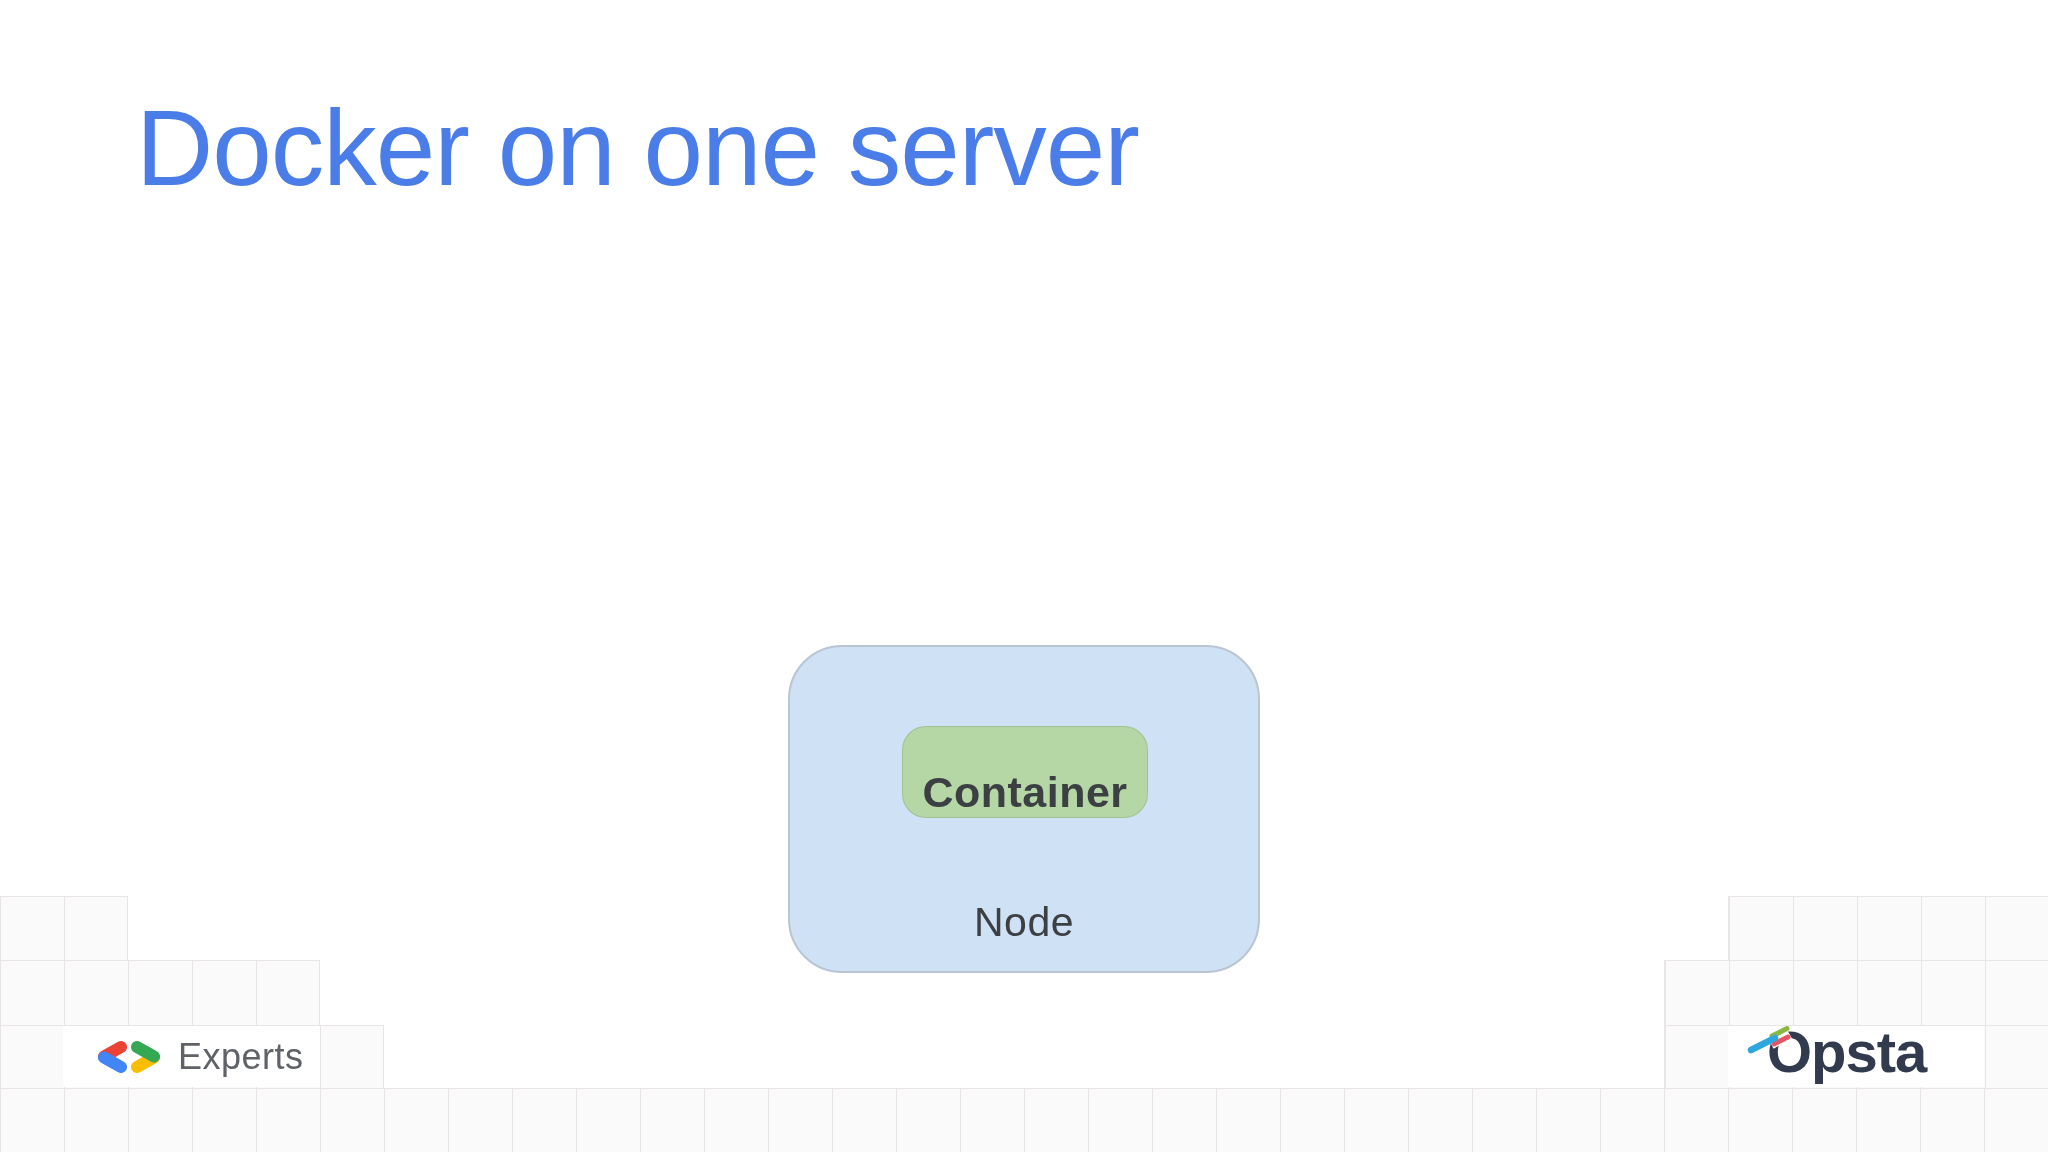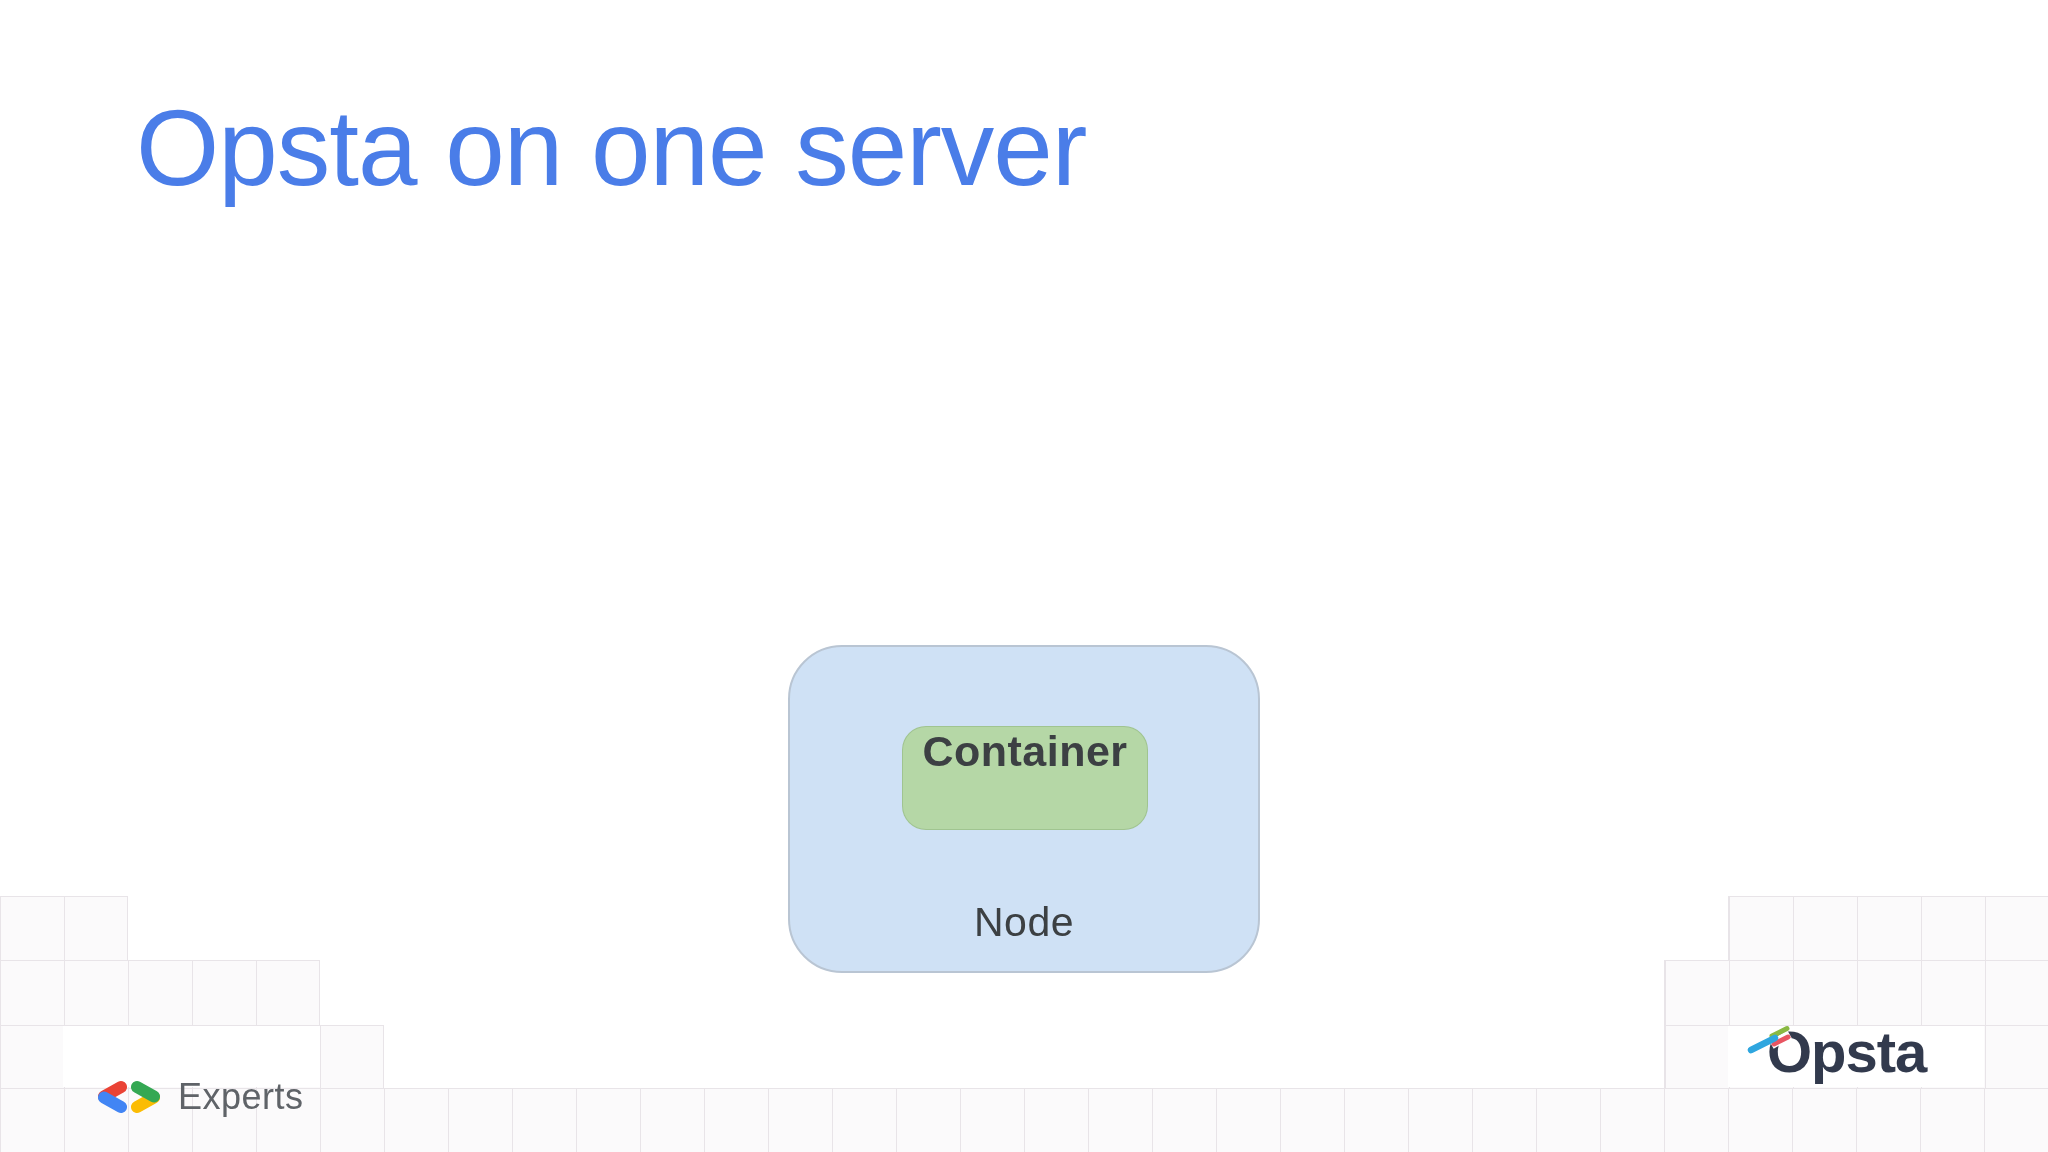--- a/index.html
+++ b/index.html
@@ -28,26 +28,26 @@
     left:788px;top:645px;
     width:472px;height:328px;
     background:#cfe1f5;
     border:2px solid #b9c5d3;
     border-radius:54px;
     box-sizing:border-box;
   }
   .container-box{
     position:absolute;
     left:112px;top:79px;
-    width:246px;height:104px;
+    width:246px;height:92px;
     background:#b5d7a6;
     border:1px solid rgba(100,140,80,0.25);
     border-radius:24px;
     box-sizing:border-box;
-    display:flex;align-items:flex-start;justify-content:center;
+    display:flex;align-items:flex-end;justify-content:center;
     font-size:43px;font-weight:bold;color:#3c4043;
     letter-spacing:0.5px;
   }
   .node-label{
     position:absolute;
     left:0;right:0;top:255px;
     text-align:center;
     font-size:41px;font-weight:normal;color:#3c4043;
     line-height:1;
     letter-spacing:0.5px;
@@ -73,21 +73,21 @@
 
   .band{position:absolute;background:#ffffff;}
   .band-experts{left:63px;top:1026px;width:257px;height:61px;}
   .band-opsta{left:1728px;top:1026px;width:256px;height:61px;}
 
   
   .experts{
     position:absolute;
     left:96px;top:1040px;
     height:34px;
-    display:flex;align-items:center;gap:16px;margin-top:40px;
+    display:flex;align-items:center;gap:16px;
   }
   .experts-label{
     font-size:36px;
     line-height:1;
     color:#5f6368;
     letter-spacing:0.5px;
   }
 
   
   .opsta{
@@ -111,21 +111,21 @@
   .opsta-stripes{
     position:absolute;
     left:-21px;top:1px;
   }
 </style>
 </head>
 <body>
 
 <div class="slide">
 
-  <div class="title">Opsta on one server</div>
+  <div class="title">Docker on one server</div>
 
   <div class="gpatch br gp-l1"></div>
   <div class="gpatch br gp-l2"></div>
   <div class="gpatch br gp-l3"></div>
   <div class="gpatch bl gp-r1"></div>
   <div class="gpatch bl gp-r2"></div>
   <div class="gpatch bl gp-r3"></div>
   <div class="gpatch gp-bottom"></div>
 
   <div class="node-box">

